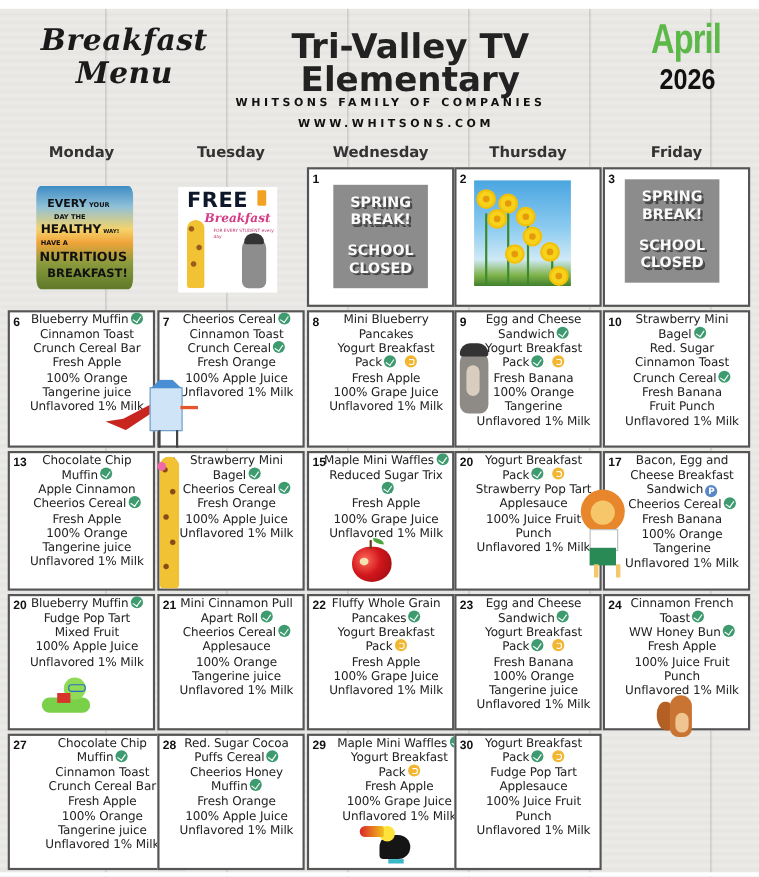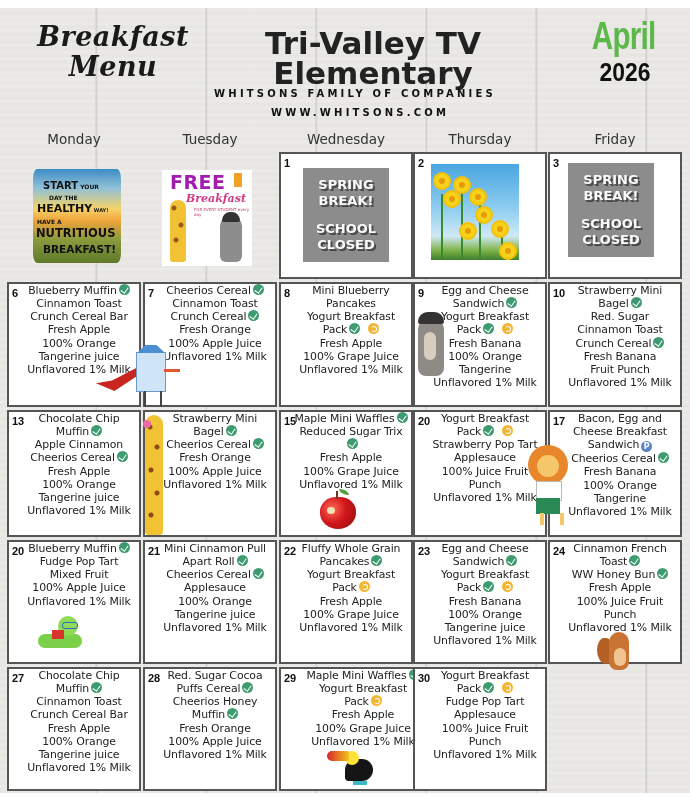--- a/index.html
+++ b/index.html
@@ -41,21 +41,21 @@
     transform: scaleX(0.78);
   }
   .year {
     position:absolute; left:588px; top:58px; width:74px; text-align:center;
     font-family: "Liberation Sans", sans-serif; font-weight: bold; font-size: 26px;
     line-height: 28px; color:#111; transform: scaleX(0.88);
   }
 
   .day-header {
     position:absolute; top:131px; width:134px; text-align:center;
-    font-family: "DejaVu Sans", sans-serif; font-weight: normal; font-size: 13.5px; color:#333;
+    font-family: "DejaVu Sans", sans-serif; font-weight: bold; font-size: 13.5px; color:#333;
   }
 
   .cell {
     position:absolute; width:130px; background:#fff; border:2px solid #555;
     box-sizing: content-box; overflow: hidden;
   }
   .cell .num {
     position:absolute; left:3px; top:3px; font-family: "Liberation Sans", sans-serif;
     font-weight: bold; font-size: 11px; color:#111;
   }
@@ -113,21 +113,21 @@
   .poster-healthy .p2 { position:absolute; left:16px; top:25px; font-size:6px; }
   .poster-healthy .p3 { position:absolute; left:4px; top:33px; font-size:11px; }
   .poster-healthy .p4 { position:absolute; left:4px; top:49px; font-size:6px; }
   .poster-healthy .p5 { position:absolute; left:3px; top:57px; font-size:11.5px; }
   .poster-healthy .p6 { position:absolute; left:10px; top:74px; font-size:10.5px;text-align:center; }
 
   .poster-free {
     left:162px; top:170px; width:90px; height:96px; background:#fff;
     font-family: "DejaVu Sans", sans-serif;
   }
-  .poster-free .free { position:absolute; left:8px; top:1px; font-size:19px; font-weight:bold; color:#a21caf; letter-spacing:0.5px; }
+  .poster-free .free { position:absolute; left:8px; top:1px; font-size:19px; font-weight:bold; color:#0f172a; letter-spacing:0.5px; }
   .poster-free .bk { position:absolute; left:24px; top:22px; font-size:11px; font-style:italic; font-weight:bold; color:#d43a86; font-family:"DejaVu Serif", serif; }
   .poster-free .sub { position:absolute; left:32px; top:37px; font-size:4px; color:#c0376e; }
   .poster-free .juice { position:absolute; left:72px; top:3px; width:8px; height:14px; background:#f2a223; border-radius:1px; }
   .giraffe-mini { position:absolute; left:8px; top:30px; width:16px; height:62px; background: radial-gradient(circle at 4px 8px, #9a5a1c 2px, transparent 3px), radial-gradient(circle at 11px 25px, #9a5a1c 2px, transparent 3px), radial-gradient(circle at 6px 40px, #9a5a1c 2px, transparent 3px), #f1c233; border-radius:8px 8px 3px 3px; }
   .raccoon-mini { position:absolute; left:58px; top:46px; width:22px; height:46px; background:#8d8d8d; border-radius:10px 10px 6px 6px; }
   .raccoon-mini::before { content:""; position:absolute; left:2px; top:-4px; width:18px; height:10px; background:#333; border-radius:9px 9px 2px 2px; }
 
   .mascot { position:absolute; }
   .apple { position:absolute; left:320px; top:497px; width:36px; height:32px; background: radial-gradient(circle at 12px 12px, #ff6a5a 0%, #d1161b 45%, #8e0d10 100%); border-radius: 45% 45% 50% 50%; }
   .apple::before { content:""; position:absolute; left:16px; top:-6px; width:2px; height:8px; background:#6a3b1a; }
@@ -193,21 +193,21 @@
 <div class="month">April</div>
 <div class="year">2026</div>
 
 <div class="day-header" style="left:7px">Monday</div>
 <div class="day-header" style="left:143px">Tuesday</div>
 <div class="day-header" style="left:279px">Wednesday</div>
 <div class="day-header" style="left:413px">Thursday</div>
 <div class="day-header" style="left:548px">Friday</div>
 
 <div class="poster poster-healthy">
-  <div class="p1"><span>START</span><span style="font-size:6px"> YOUR</span></div>
+  <div class="p1"><span>EVERY</span><span style="font-size:6px"> YOUR</span></div>
   <div class="p2">DAY THE</div>
   <div class="p3"><span>HEALTHY</span><span style="font-size:5px"> WAY!</span></div>
   <div class="p4">HAVE A</div>
   <div class="p5">NUTRITIOUS</div>
   <div class="p6">BREAKFAST!</div>
 </div>
 
 <div class="poster poster-free">
   <div class="free">FREE</div>
   <div class="juice"></div>
@@ -431,21 +431,21 @@
       <div class="menu">
         <span class="line"><span>Cinnamon French</span></span>
         <span class="line"><span>Toast</span><span class="ico wg"></span></span>
         <span class="line"><span>WW Honey Bun</span><span class="ico wg"></span></span>
         <span class="line"><span>Fresh Apple</span></span>
         <span class="line"><span>100% Juice Fruit</span></span>
         <span class="line"><span>Punch</span></span>
         <span class="line"><span>Unflavored 1% Milk</span></span>
       </div>
     </div>
-    <div class="cell" style="left: 7px; top: 667px; height: 120px;">
+    <div class="cell" style="left: 7px; top: 667px; height: 120px; padding-left: 28px;">
       <span class="num">27</span>
       <div class="menu">
         <span class="line"><span>Chocolate Chip</span></span>
         <span class="line"><span>Muffin</span><span class="ico wg"></span></span>
         <span class="line"><span>Cinnamon Toast</span></span>
         <span class="line"><span>Crunch Cereal Bar</span></span>
         <span class="line"><span>Fresh Apple</span></span>
         <span class="line"><span>100% Orange</span></span>
         <span class="line"><span>Tangerine juice</span></span>
         <span class="line"><span>Unflavored 1% Milk</span></span>

